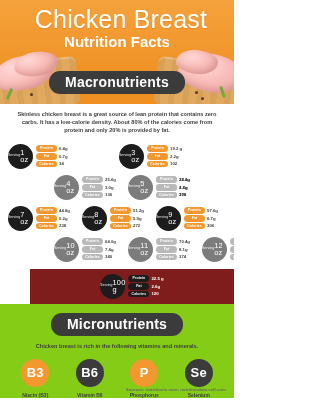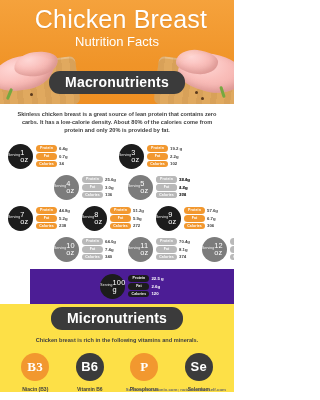--- a/index.html
+++ b/index.html
@@ -29,21 +29,21 @@
   .meat.l2{left:14px;bottom:28px;width:44px;height:24px;transform:rotate(-8deg);opacity:.96;}
   .meat.r1{right:-10px;bottom:12px;width:66px;height:38px;transform:rotate(10deg);}
   .meat.r2{right:16px;bottom:30px;width:42px;height:24px;transform:rotate(6deg);opacity:.96;}
   .herb{position:absolute;width:3px;height:12px;background:#76a840;border-radius:2px;}
   .peppercorn{position:absolute;width:3px;height:3px;border-radius:50%;background:#5a3a1c;}
 
   .title{position:absolute;left:8px;right:0;top:4px;text-align:center;color:#fff;
          font-size:25px;line-height:30px;font-weight:400;letter-spacing:.2px;
          text-shadow:0 1px 1px rgba(150,80,0,.18);}
   .subtitle{position:absolute;left:0;right:0;top:34px;text-align:center;color:#fff;
-            font-size:13px;line-height:16px;font-weight:400;}
+            font-size:15px;line-height:16px;font-weight:700;}
 
   
   .macro-wrap{position:relative;background:#fff;}
   .pill-head{margin:0 auto;display:block;width:max-content;background:#3b3b3b;color:#fff;
              border-radius:11px;padding:3px 16px 4px;font-size:14px;font-weight:700;letter-spacing:.2px;}
   .pill-head.on-hero{position:absolute;left:50%;transform:translateX(-50%);top:71px;z-index:5;}
   .intro{margin:6px 14px 0;text-align:center;color:#3f3f3f;font-size:5.6px;line-height:8.2px;font-weight:700;}
 
   .grid{margin:6px 6px 0;}
   .row{display:flex;}
@@ -57,34 +57,34 @@
   .stat{display:flex;align-items:center;gap:2px;}
   .tag{flex:0 0 auto;border-radius:6px;color:#fff;font-size:3.5px;font-weight:700;
        padding:1.4px 0;width:21px;text-align:center;letter-spacing:.1px;}
   .tag.protein{background:#f2982f;}
   .tag.fat{background:#f2982f;}
   .tag.calories{background:#f2982f;}
   .cell.grey .tag{background:#b9b9b9;}
   .val{font-size:4.3px;color:#3f3f3f;font-weight:700;white-space:nowrap;}
 
   
-  .band{margin-top:4px;background:#4c1d95;padding:5px 0;display:flex;justify-content:center;margin-left:30px;}
+  .band{margin-top:4px;background:#7f1d1d;padding:5px 0;display:flex;justify-content:center;margin-left:30px;}
   .band .cell{flex:0 0 auto;padding:0;}
   .band .serv{background:#1c1c1c;}
   .band .tag{background:#1c1c1c;}
   .band .val{color:#ffffff;}
 
   
-  .micro{padding-top:3px;background:#fde047;}
+  .micro{padding-top:9px;background:#84cc16;}
   .micro .intro{margin-top:6px;}
   .micro-row{display:flex;justify-content:space-around;align-items:flex-start;margin:9px 8px 0;}
   .micro-item{display:flex;flex-direction:column;align-items:center;width:52px;}
   .micro-badge{width:28px;height:28px;border-radius:50%;display:flex;align-items:center;justify-content:center;
                color:#fff;font-size:13px;font-weight:700;letter-spacing:.3px;}
-  .micro-badge.orange{background:#f2982f;font-family:Liberation Serif, serif;}
+  .micro-badge.orange{background:#f2982f;}
   .micro-badge.dark{background:#3b3b3b;}
   .micro-label{margin-top:5px;font-size:5px;color:#3f3f3f;font-weight:700;text-align:center;}
   .footer{position:absolute;left:0;right:0;bottom:0;height:22px;display:flex;align-items:center;
           justify-content:space-between;padding:0 8px;box-sizing:border-box;}
   .brand{font-family:"Liberation Serif",serif;font-size:7px;letter-spacing:.4px;color:#4a4a4a;font-weight:700;margin-top:45px;}
   .sources{font-size:4.4px;color:#6a6a6a;font-weight:700;}
 </style>
 </head>
 <body>
 

